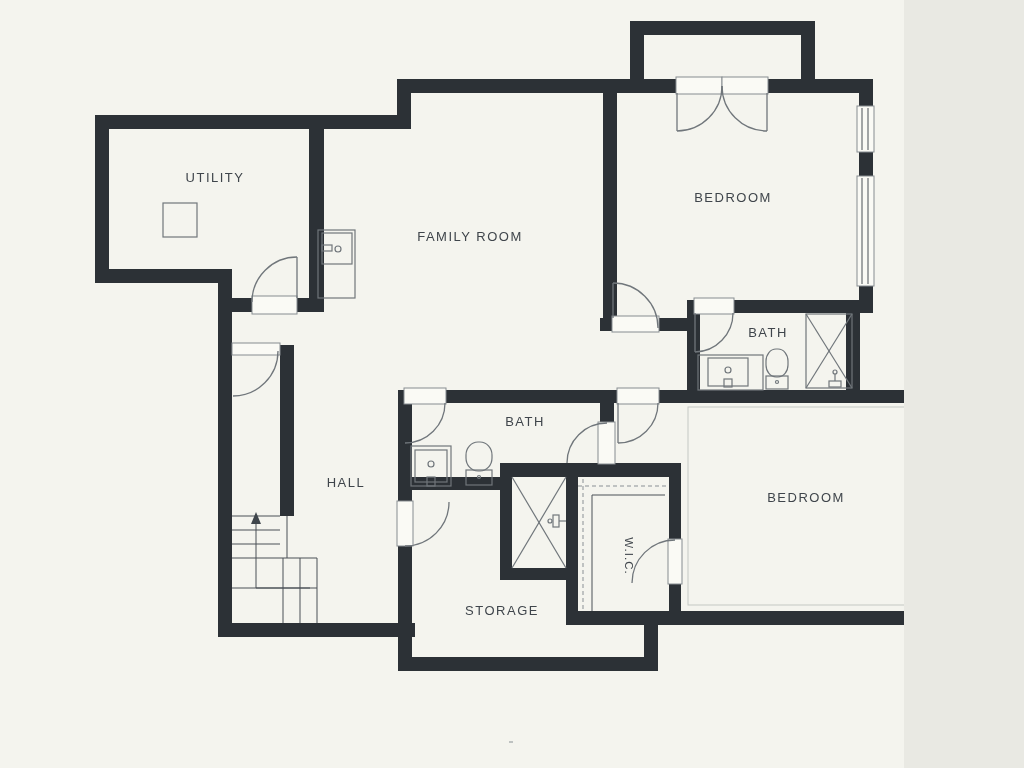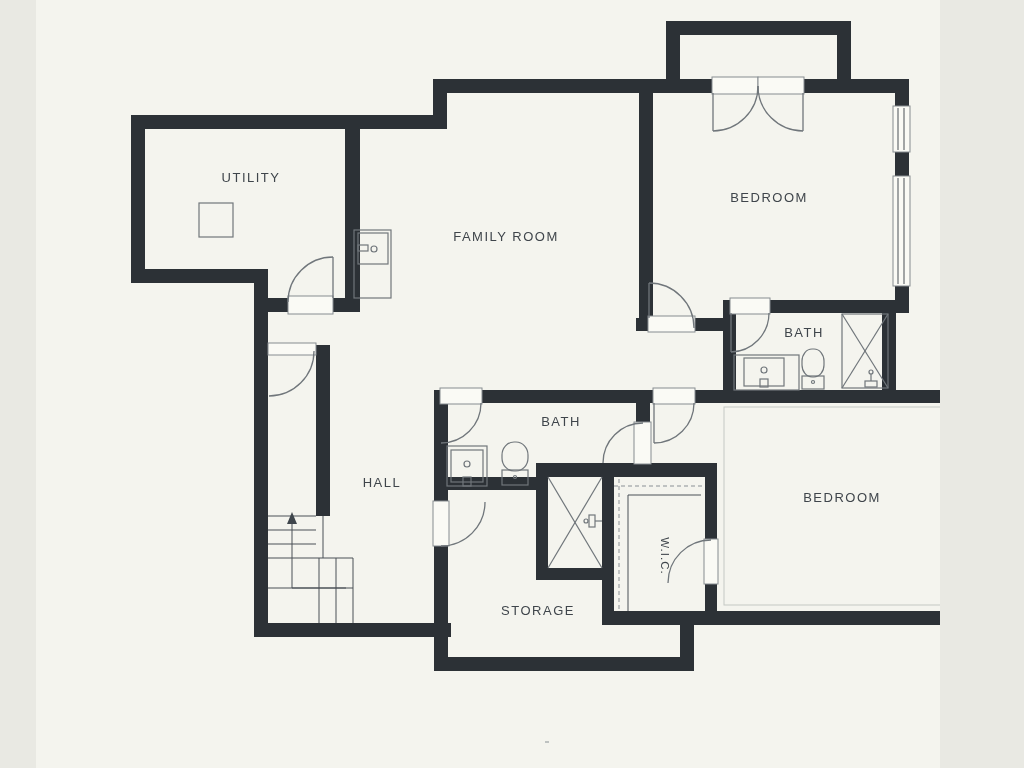--- a/index.html
+++ b/index.html
@@ -6,21 +6,21 @@
     --bg:#f4f4ee;
     --wall:#2c3136;
     --fix:#70767b;
     --thin:#4a5157;
     --txt:#3f454b;
     --open:#fafaf5;
     --dash:#8a9095;
   }
   html,body{margin:0;padding:0;background:#e9e9e3;}
   .stage{position:relative;width:904px;height:768px;background:var(--bg);overflow:hidden;
-         font-family:"Liberation Sans", sans-serif;margin-left:36px;}
+         font-family:"Liberation Sans", sans-serif;}
   svg{position:absolute;left:0;top:0;}
   .wall{fill:var(--wall);stroke:none;}
   .opening{fill:var(--open);stroke:#868c90;stroke-width:1;}
   .arc{fill:none;stroke:var(--fix);stroke-width:1.3;}
   .leaf{stroke:var(--fix);stroke-width:1.3;}
   .fixture{fill:none;stroke:var(--fix);stroke-width:1.2;}
   .thinline{stroke:var(--thin);stroke-width:1;fill:none;}
   .dashline{stroke:var(--dash);stroke-width:1;fill:none;stroke-dasharray:4 3;}
   .roomlabel{fill:var(--txt);font-size:13px;letter-spacing:1.5px;text-anchor:middle;}
   .wiclabel{fill:var(--txt);font-size:11.5px;letter-spacing:1px;text-anchor:middle;}

